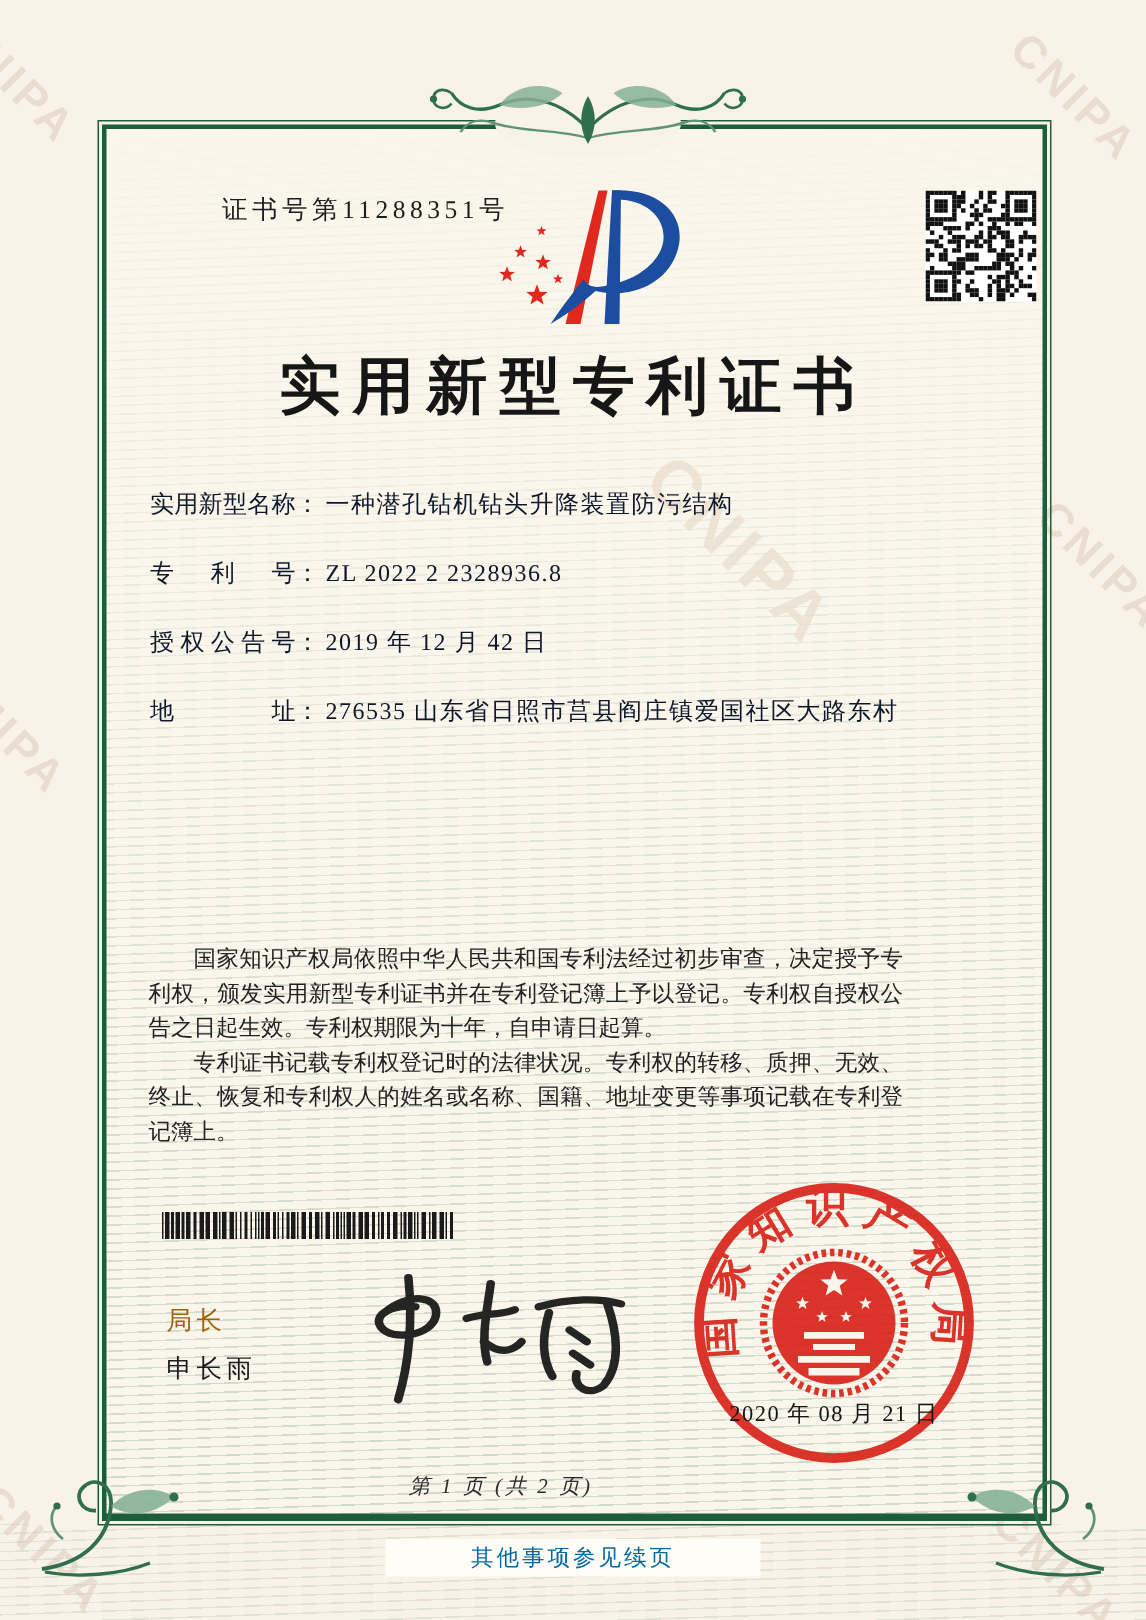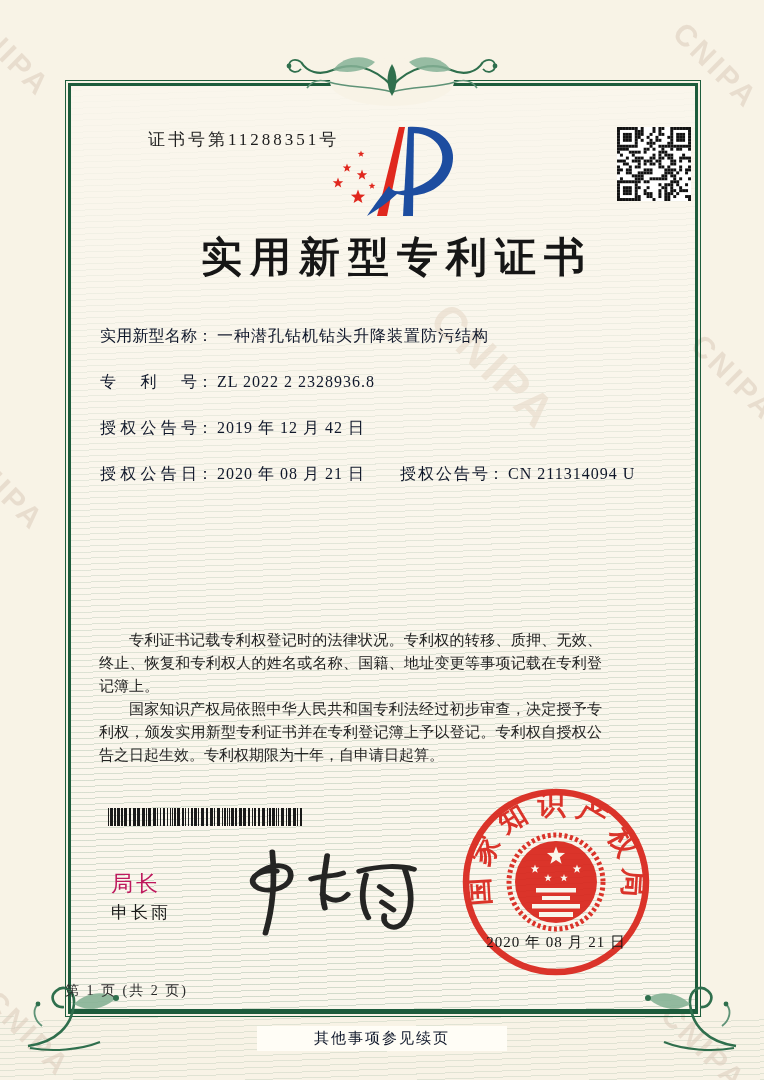--- a/index.html
+++ b/index.html
@@ -45,51 +45,51 @@
   }
   
   .orn-top{position:absolute;z-index:3;left:277px;top:52px;}
   .orn-bl{position:absolute;z-index:3;left:22px;top:948px;}
   .orn-br{position:absolute;z-index:3;left:637px;top:948px;transform:scaleX(-1);}
   
   .cert-no{position:absolute;z-index:4;left:100px;top:128px;font-size:17px;letter-spacing:3px;color:#1d1d1d;margin-left:48px;}
   .logo{position:absolute;z-index:4;left:325px;top:124px;}
   .qr{position:absolute;z-index:4;left:617px;top:127px;background:#fff;}
   .title{
-    position:absolute;z-index:4;left:80px;top:230px;width:634px;margin:0;
+    position:absolute;z-index:4;left:65px;top:230px;width:634px;margin:0;
     text-align:center;font-size:41px;font-weight:700;letter-spacing:8px;color:#161616;
   }
   .fields{position:absolute;z-index:4;left:100px;top:326px;width:505px;font-size:16px;color:#0f172a;}
   .frow{position:relative;height:17px;margin-bottom:29px;white-space:nowrap;}
   .flabel{display:inline-block;width:97px;text-align:justify;text-align-last:justify;vertical-align:top;}
   .flabel2{display:inline-block;width:88px;text-align:justify;text-align-last:justify;vertical-align:top;}
   .fcolon{display:inline-block;}
   .fvalue{margin-left:4px;letter-spacing:1px;}
   .pair2{position:absolute;left:300px;top:0;}
   .bodytext{
     position:absolute;z-index:4;left:99px;top:629px;width:503px;
     font-size:15px;line-height:23px;text-align:justify;color:#222;
   }
   .bodytext p{margin:0;text-indent:2em;}
   .barcode{position:absolute;z-index:4;left:108px;top:808px;}
-  .sig-title{position:absolute;z-index:4;left:111px;top:869px;font-size:22px;letter-spacing:3px;color:#be185d;}
+  .sig-title{position:absolute;z-index:4;left:111px;top:869px;font-size:17px;letter-spacing:3px;color:#a16207;}
   .sig-name{position:absolute;z-index:4;left:111px;top:901px;font-size:17px;letter-spacing:3px;color:#1c1c1c;font-family:Liberation Mono, monospace;}
   .signature{position:absolute;z-index:4;left:222px;top:846px;}
   .seal{position:absolute;z-index:4;left:459px;top:785px;opacity:.93;}
   .seal-date{
     position:absolute;z-index:5;left:461px;top:933px;width:190px;text-align:center;
     font-size:15px;letter-spacing:1px;color:#151515;white-space:nowrap;
   }
   .page-info{
-    position:absolute;z-index:4;left:65px;top:982px;width:538px;
-    font-size:14px;letter-spacing:2px;color:#2a2a2a;
+    position:absolute;z-index:4;left:65px;top:982px;width:538px;text-align:center;
+    font-size:14px;letter-spacing:2px;color:#2a2a2a;font-style:italic;
   }
   .continuation{
     position:absolute;z-index:4;left:257px;top:1026px;width:250px;text-align:center;
-    font-size:15px;letter-spacing:2px;color:#0f172a;background:#fffdf6;padding:3px 0;
+    font-size:15px;letter-spacing:2px;color:#0369a1;background:#fffdf6;padding:3px 0;
   }
 </style>
 </head>
 <body>
 
 <div class="page">
 
   <div class="texture t-frame"></div>
   <div class="texture t-below"></div>
 
@@ -461,28 +461,27 @@
     <div class="frow">
       <span class="flabel">实用新型名称</span><span class="fcolon">：</span><span class="fvalue">一种潜孔钻机钻头升降装置防污结构</span>
     </div>
     <div class="frow">
       <span class="flabel">专利号</span><span class="fcolon">：</span><span class="fvalue">ZL 2022 2 2328936.8</span>
     </div>
     <div class="frow">
       <span class="flabel">授权公告号</span><span class="fcolon">：</span><span class="fvalue">2019 年 12 月 42 日</span>
     </div>
     <div class="frow">
-      <span class="flabel">授权公告日</span><span class="fcolon">：</span><span class="fvalue">2020 年 08 月 21 日</span>
-      <span class="pair2"><span class="flabel2">授权公告号</span><span class="fcolon">：</span><span class="fvalue">CN 211314094 U</span></span>
+      <span class="flabel">地址</span><span class="fcolon">：</span><span class="fvalue">276535 山东省日照市莒县阎庄镇爱国社区大路东村</span>
     </div>
   </div>
 
   <div class="bodytext">
+    <p>国家知识产权局依照中华人民共和国专利法经过初步审查，决定授予专利权，颁发实用新型专利证书并在专利登记簿上予以登记。专利权自授权公告之日起生效。专利权期限为十年，自申请日起算。</p>
     <p>专利证书记载专利权登记时的法律状况。专利权的转移、质押、无效、终止、恢复和专利权人的姓名或名称、国籍、地址变更等事项记载在专利登记簿上。</p>
-    <p>国家知识产权局依照中华人民共和国专利法经过初步审查，决定授予专利权，颁发实用新型专利证书并在专利登记簿上予以登记。专利权自授权公告之日起生效。专利权期限为十年，自申请日起算。</p>
   </div>
 
   <svg class="barcode" id="barcode" width="198" height="18" viewBox="0 0 198 18">
       <rect x="0" y="0" width="1" height="18" fill="#1a1a1a"></rect>
       <rect x="2" y="0" width="3" height="18" fill="#1a1a1a"></rect>
       <rect x="6" y="0" width="2" height="18" fill="#1a1a1a"></rect>
       <rect x="9" y="0" width="3" height="18" fill="#1a1a1a"></rect>
       <rect x="13" y="0" width="2" height="18" fill="#1a1a1a"></rect>
       <rect x="16" y="0" width="3" height="18" fill="#1a1a1a"></rect>
       <rect x="21" y="0" width="2" height="18" fill="#1a1a1a"></rect>

